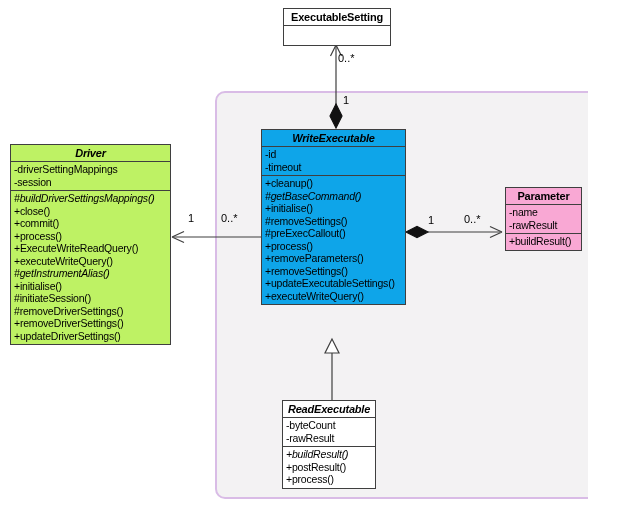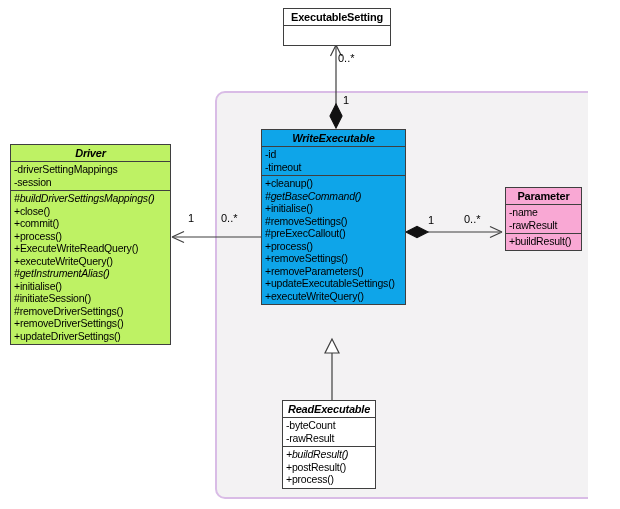--- a/index.html
+++ b/index.html
@@ -92,22 +92,22 @@
           <div class="member">-id</div>
           <div class="member">-timeout</div>
         </div>
         <div class="compartment">
           <div class="member">+cleanup()</div>
           <div class="member abstract">#getBaseCommand()</div>
           <div class="member">+initialise()</div>
           <div class="member">#removeSettings()</div>
           <div class="member">#preExecCallout()</div>
           <div class="member">+process()</div>
+          <div class="member">+removeParameters()</div>
           <div class="member">+removeSettings()</div>
-          <div class="member">+removeParameters()</div>
           <div class="member">+updateExecutableSettings()</div>
           <div class="member">+executeWriteQuery()</div>
         </div>
       </div>
       <div class="class-box" style="left: 505px; top: 187px; width: 77px; background: #f9a8d4; border-color: rgb(63, 63, 63);">
         <div class="class-title">Parameter</div>
         <div class="compartment">
           <div class="member">-name</div>
           <div class="member">-rawResult</div>
         </div>

